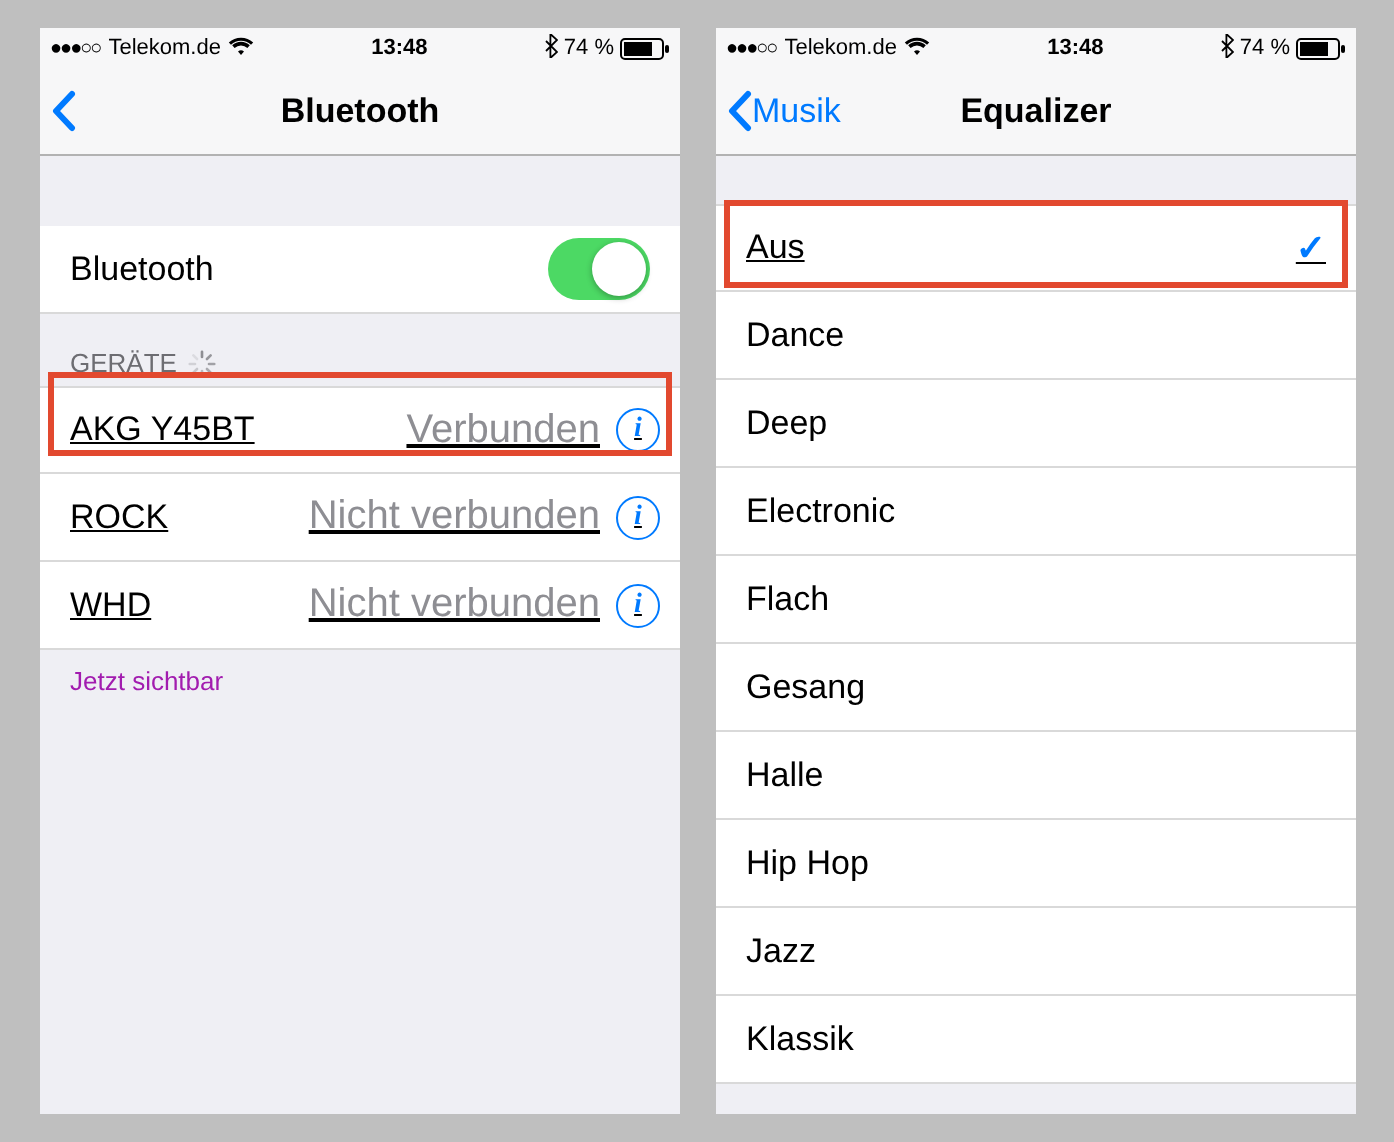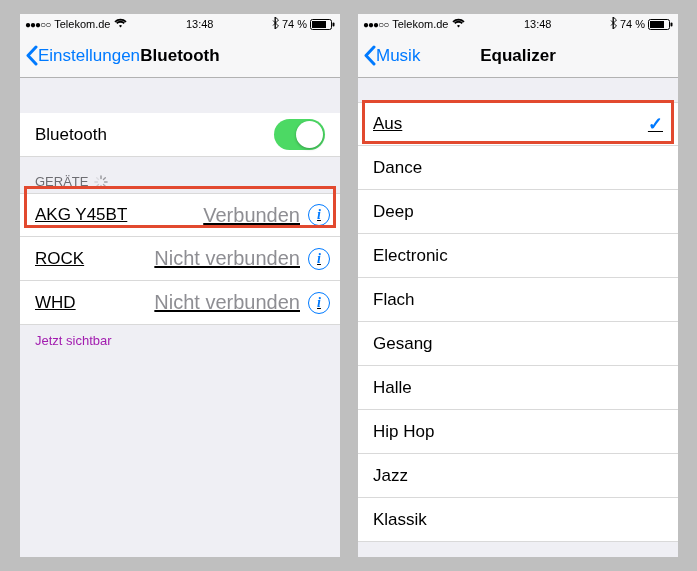--- a/index.html
+++ b/index.html
@@ -25,21 +25,21 @@
   .statusbar {
     height: 20px;
     background: #f7f7f8;
     display: flex;
     align-items: center;
     font-size: 11px;
     padding: 0 5px;
     color: #000;
   }
   .sb-left { display: flex; align-items: center; gap: 4px; }
-  .sb-center { flex: 1; text-align: center; font-weight: 400; }
+  .sb-center { flex: 1; text-align: center; font-weight: 700; }
   .sb-right { display: flex; align-items: center; gap: 3px; }
   .dots { letter-spacing: -1px; font-size: 10px; }
   .battery { display: inline-flex; align-items: center; }
 
   
   .navbar {
     height: 44px;
     background: #f7f7f8;
     border-bottom: 1px solid #b2b2b2;
     position: relative;
@@ -181,21 +181,20 @@
           </svg>
       </span>
     </div>
   </div>
 
   <div class="navbar">
     <div class="back">
       <svg viewBox="0 0 13 21">
           <polyline points="11,2 3,10.5 11,19" fill="none" stroke="#007aff" stroke-width="3" stroke-linecap="round" stroke-linejoin="round"></polyline>
         </svg>
-      <span>Einstellungen</span>
     </div>
     <div class="nav-title">Bluetooth</div>
   </div>
 
   <div class="content">
     <div class="spacer"></div>
     <div class="row">
       <span class="label">Bluetooth</span>
       <span class="switch">
           <span class="knob"></span>

